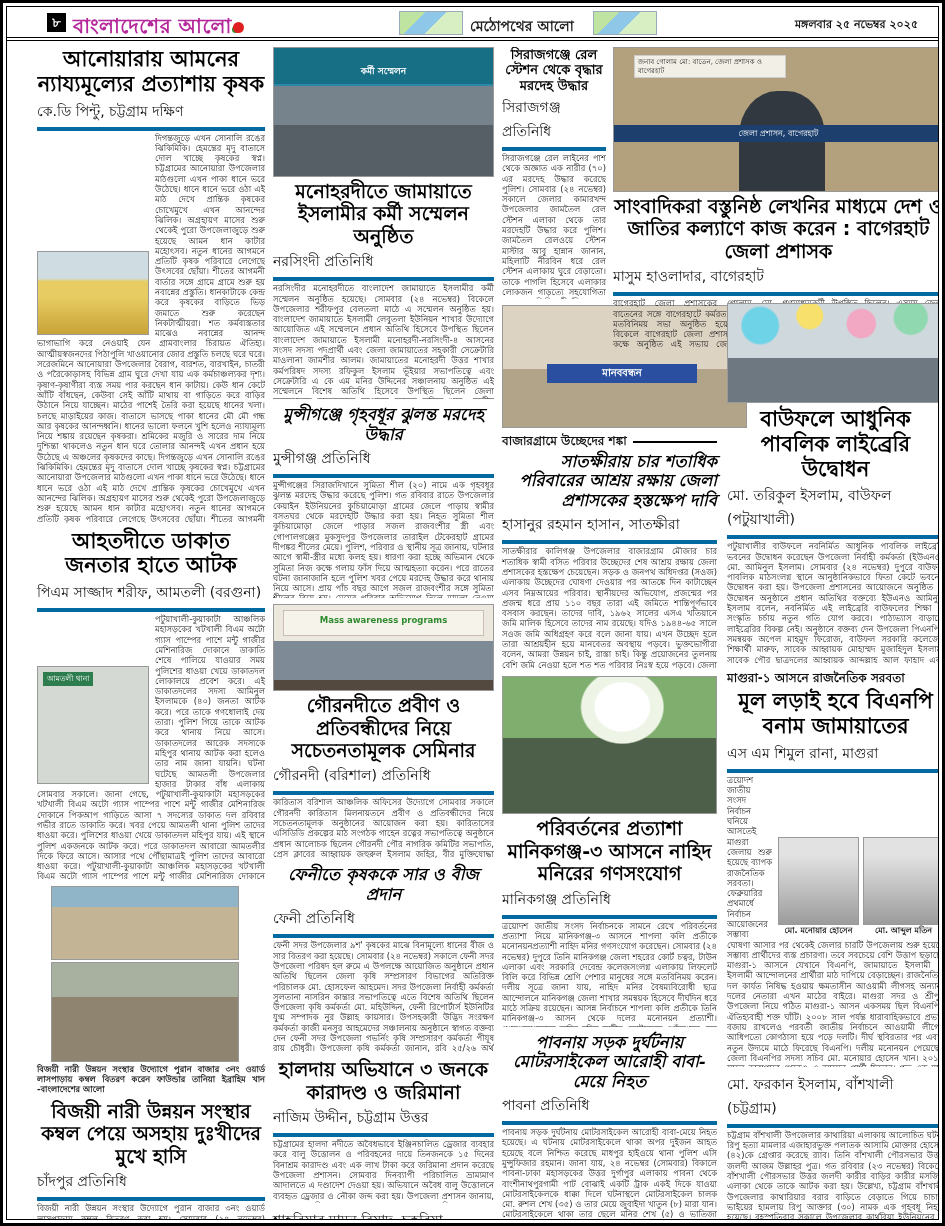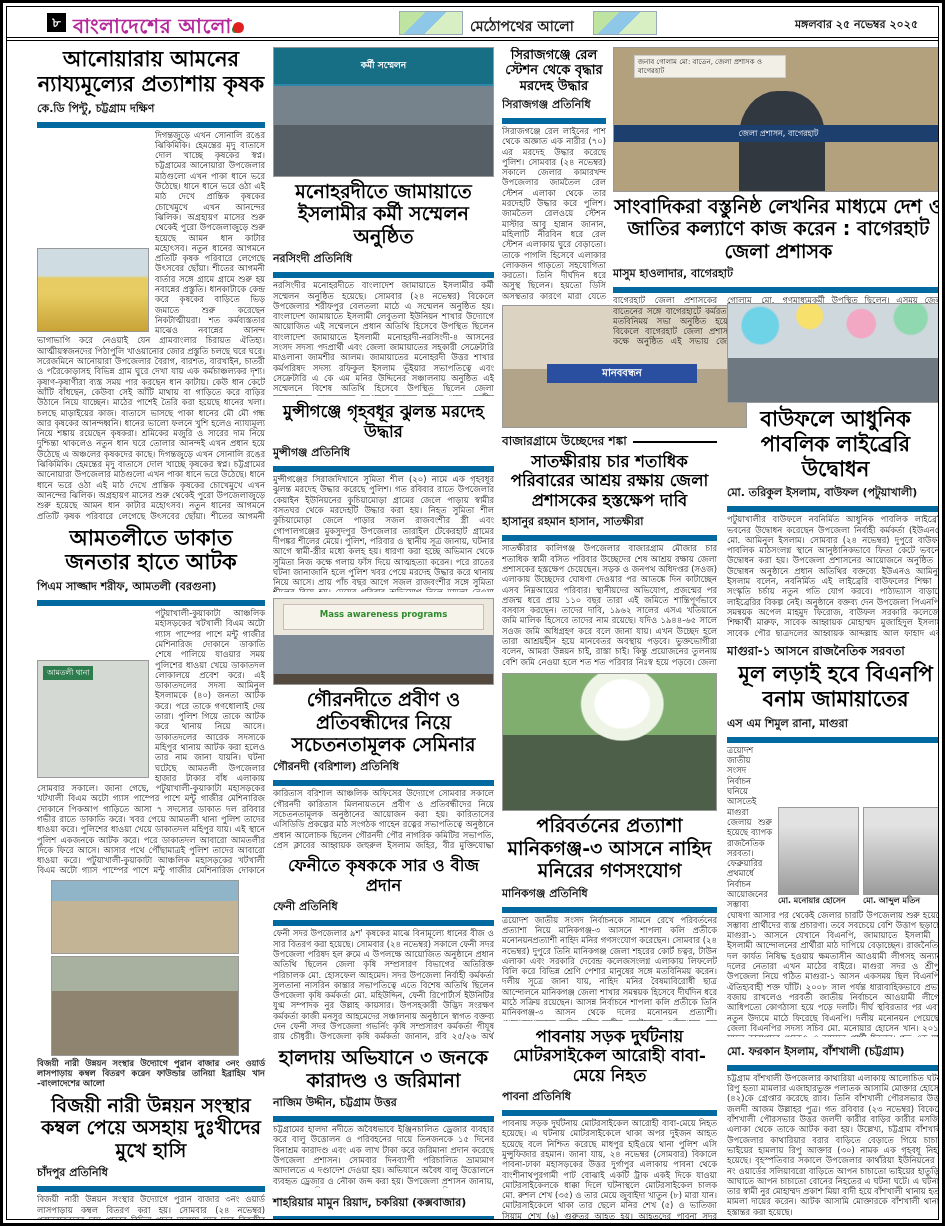--- a/index.html
+++ b/index.html
@@ -18,23 +18,23 @@
     box-shadow:-3px 2px 0 -2px #2e8b2e;vertical-align:middle;margin:0 1px;}
   .hdr-img{position:absolute;top:4px;width:62px;height:22px;border:1px solid #9ab;
     background:linear-gradient(135deg,#bfe3a0 0 30%,#8fc7e8 30% 55%,#d7efc2 55%);}
   .section-title{position:absolute;top:8px;left:463px;font-size:14px;font-weight:bold;color:#222;}
   .hdr-date{position:absolute;top:9px;left:788px;font-size:11px;font-weight:bold;color:#111;}
 
   
   .hl{font-weight:bold;text-align:center;line-height:1.18;color:#000;}
   .hl-xl{font-size:21px;}
   .hl-lg{font-size:19px;}
-  .hl-md{font-size:16.5px;}
+  .hl-md{font-size:16.5px;font-style:italic;}
   .hl-sm{font-size:13px;}
-  .byline{font-size:11px;font-weight:bold;margin:3px 0 2px 0;border-bottom:6px solid #0369a1;padding-bottom:3px;}
+  .byline{font-size:14px;font-weight:normal;margin:3px 0 2px 0;border-bottom:4px solid #0369a1;padding-bottom:3px;}
   .body{font-size:8.4px;line-height:10.3px;text-align:justify;overflow:hidden;color:#222;
     word-break:break-word;}
   .kicker{font-size:12px;font-weight:bold;display:flex;align-items:center;gap:6px;}
   .kicker .dash{flex:1;height:2px;background:#000;}
   .cap{font-size:8.3px;font-weight:bold;line-height:10px;text-align:justify;color:#222;}
 
   
   .ph{position:relative;border:1px solid #999;box-sizing:border-box;overflow:hidden;}
   .ph-paddy{background:linear-gradient(180deg,#cfdde3 0 32%,#e6cc62 36% 55%,#c9a338 100%);}
   .ph-jamaat{background:linear-gradient(180deg,#2e86a8 0 30%,#76838d 30% 60%,#565e66 60%);}
@@ -52,41 +52,41 @@
     radial-gradient(circle at 38% 12%,#f7e06b 0 8%,transparent 9%),
     radial-gradient(circle at 62% 20%,#f2a7c3 0 9%,transparent 10%),
     radial-gradient(circle at 85% 14%,#8fd8b0 0 8%,transparent 9%),
     linear-gradient(180deg,#cfd8dd 0 55%,#6d7880 55%);}
   .ph-lily{background:
     radial-gradient(ellipse at 56% 22%,#ffffff 0 16%,#eef4e6 17% 24%,transparent 25%),
     linear-gradient(180deg,#7fae6f 0 45%,#4d5f48 45%);}
   .ph-portrait{background:linear-gradient(180deg,#e2e2e2 0 20%,#9c9c9c 100%);}
   .chalk{position:absolute;left:5px;top:5px;background:#2e7d4f;color:#fff;font-size:7.5px;padding:2px 4px;}
   .ph-banner-teal{position:absolute;left:0;top:0;width:100%;height:28%;background:#176f86;color:#fff;
-    font-size:9px;font-weight:bold;text-align:center;padding-top:10px;box-sizing:border-box;}
+    font-size:9px;font-weight:bold;text-align:center;padding-top:16px;box-sizing:border-box;}
   .ph-banner-white{position:absolute;left:4%;top:6%;width:92%;height:30%;background:#f6f3ea;color:#2e8b2e;
     font-size:8.5px;font-weight:bold;text-align:center;padding-top:4px;box-sizing:border-box;border:1px solid #cbb;}
   .dc-card{position:absolute;left:6%;top:5%;width:44%;background:#f2efe6;color:#222;font-size:7px;
     line-height:8.5px;padding:2px 3px;border:1px solid #ccc;}
   .dc-strip{position:absolute;left:0;bottom:34%;width:100%;background:#1c3f6e;color:#fff;font-size:8px;
     text-align:center;padding:2px 0;}
 
   
   .col{position:absolute;}
   #col1{left:30px;top:40px;width:228px;}
   #col2{left:266px;top:40px;width:221px;}
   #col3{left:495px;top:40px;width:215px;}
   #tr{left:606px;top:40px;width:331px;position:absolute;}
   #col4{left:720px;top:296px;width:217px;position:absolute;}
   .narrow{width:104px;}
   .float-l{float:left;margin:2px 6px 2px 0;}
   .float-r{float:right;margin:2px 0 2px 6px;}
   .two-col{column-count:2;column-gap:8px;}
   .center-ph{margin-left:14px;}
-  .pcap{font-size:8px;font-weight:bold;margin-top:1px;}
+  .pcap{font-size:8px;font-weight:bold;text-align:center;margin-top:1px;}
   .mt{margin-top:6px;}
 </style>
 </head>
 <body>
 
 <div class="sheet">
   <div class="inner">
 
     <div class="hdr">
       <div class="pgnum">৮</div>
@@ -103,21 +103,21 @@
       <article>
         <div class="hl hl-xl">আনোয়ারায় আমনের ন্যায্যমূল্যের প্রত্যাশায় কৃষক</div>
         <div class="byline">কে.ডি পিন্টু, চট্টগ্রাম দক্ষিণ</div>
         <div class="body" style="height:390px;">
           <div class="ph ph-paddy float-l" style="width:112px;height:84px;margin-top:118px;"></div>
           <span>দিগন্তজুড়ে এখন সোনালি রঙের ঝিকিমিকি। হেমন্তের মৃদু বাতাসে দোল খাচ্ছে কৃষকের স্বপ্ন। চট্টগ্রামের আনোয়ারা উপজেলার মাঠগুলো এখন পাকা ধানে ভরে উঠেছে। ধানে ধানে ভরে ওঠা এই মাঠ দেখে প্রান্তিক কৃষকের চোখেমুখে এখন আনন্দের ঝিলিক। অগ্রহায়ণ মাসের শুরু থেকেই পুরো উপজেলাজুড়ে শুরু হয়েছে আমন ধান কাটার মহোৎসব। নতুন ধানের আগমনে প্রতিটি কৃষক পরিবারে লেগেছে উৎসবের ছোঁয়া। শীতের আগমনী বার্তার সঙ্গে গ্রামে গ্রামে শুরু হয় নবান্নের প্রস্তুতি। ধানকাটাকে কেন্দ্র করে কৃষকের বাড়িতে ভিড় জমাতে শুরু করেছেন নিকটাত্মীয়রা। শত কর্মব্যস্ততার মাঝেও নবান্নের আনন্দ ভাগাভাগি করে নেওয়াই যেন গ্রামবাংলার চিরায়ত ঐতিহ্য। আত্মীয়স্বজনদের পিঠাপুলি খাওয়ানোর জোর প্রস্তুতি চলছে ঘরে ঘরে। সরেজমিনে আনোয়ারা উপজেলার বৈরাগ, বারশত, বারখাইন, চাতরী ও পরৈকোড়াসহ বিভিন্ন গ্রাম ঘুরে দেখা যায় এক কর্মচাঞ্চল্যকর দৃশ্য। কৃষাণ-কৃষাণীরা ব্যস্ত সময় পার করছেন ধান কাটায়। কেউ ধান কেটে আঁটি বাঁধছেন, কেউবা সেই আঁটি মাথায় বা গাড়িতে করে বাড়ির উঠানে নিয়ে যাচ্ছেন। মাঠের পাশেই তৈরি করা হয়েছে ধানের খলা। চলছে মাড়াইয়ের কাজ। বাতাসে ভাসছে পাকা ধানের মৌ মৌ গন্ধ আর কৃষকের আনন্দধ্বনি। ধানের ভালো ফলনে খুশি হলেও ন্যায্যমূল্য নিয়ে শঙ্কায় রয়েছেন কৃষকরা। শ্রমিকের মজুরি ও সারের দাম নিয়ে দুশ্চিন্তা থাকলেও নতুন ধান ঘরে তোলার আনন্দই এখন প্রধান হয়ে উঠেছে এ অঞ্চলের কৃষকদের কাছে। দিগন্তজুড়ে এখন সোনালি রঙের ঝিকিমিকি। হেমন্তের মৃদু বাতাসে দোল খাচ্ছে কৃষকের স্বপ্ন। চট্টগ্রামের আনোয়ারা উপজেলার মাঠগুলো এখন পাকা ধানে ভরে উঠেছে। ধানে ধানে ভরে ওঠা এই মাঠ দেখে প্রান্তিক কৃষকের চোখেমুখে এখন আনন্দের ঝিলিক। অগ্রহায়ণ মাসের শুরু থেকেই পুরো উপজেলাজুড়ে শুরু হয়েছে আমন ধান কাটার মহোৎসব। নতুন ধানের আগমনে প্রতিটি কৃষক পরিবারে লেগেছে উৎসবের ছোঁয়া। শীতের আগমনী বার্তার সঙ্গে গ্রামে গ্রামে শুরু হয় নবান্নের প্রস্তুতি। ধানকাটাকে কেন্দ্র করে কৃষকের বাড়িতে ভিড় জমাতে শুরু করেছেন নিকটাত্মীয়রা। শত কর্মব্যস্ততার মাঝেও নবান্নের আনন্দ ভাগাভাগি করে নেওয়াই যেন গ্রামবাংলার চিরায়ত ঐতিহ্য। আত্মীয়স্বজনদের পিঠাপুলি খাওয়ানোর জোর প্রস্তুতি চলছে ঘরে ঘরে। সরেজমিনে আনোয়ারা উপজেলার বৈরাগ, বারশত, বারখাইন, চাতরী ও পরৈকোড়াসহ বিভিন্ন গ্রাম ঘুরে দেখা যায় এক কর্মচাঞ্চল্যকর দৃশ্য। কৃষাণ-কৃষাণীরা ব্যস্ত সময় পার করছেন ধান কাটায়। কেউ ধান কেটে আঁটি বাঁধছেন, কেউবা সেই আঁটি মাথায় বা গাড়িতে করে বাড়ির উঠানে নিয়ে যাচ্ছেন। মাঠের পাশেই তৈরি করা হয়েছে ধানের খলা। চলছে মাড়াইয়ের কাজ। বাতাসে ভাসছে পাকা ধানের মৌ মৌ গন্ধ আর কৃষকের আনন্দধ্বনি। ধানের ভালো ফলনে খুশি হলেও ন্যায্যমূল্য নিয়ে শঙ্কায় রয়েছেন কৃষকরা। শ্রমিকের মজুরি ও সারের দাম নিয়ে দুশ্চিন্তা থাকলেও নতুন ধান ঘরে তোলার আনন্দই এখন প্রধান হয়ে উঠেছে এ অঞ্চলের কৃষকদের কাছে।</span>
         </div>
       </article>
 
       <article class="mt">
-        <div class="hl hl-xl">আমতলীতে ডাকাত জনতার হাতে আটক</div>
+        <div class="hl hl-xl">আহতদীতে ডাকাত জনতার হাতে আটক</div>
         <div class="byline">পিএম সাজ্জাদ শরীফ, আমতলী (বরগুনা)</div>
         <div class="body" style="height:268px;">
           <div class="ph ph-amtali float-l" style="width:112px;height:118px;margin-top:52px;">
             <div class="chalk">আমতলী থানা</div>
           </div>
           <span>পটুয়াখালী-কুয়াকাটা আঞ্চলিক মহাসড়কের খটখালী বিএম অটো গ্যাস পাম্পের পাশে মন্টু গাজীর মেশিনারিজ দোকানে ডাকাতি শেষে পালিয়ে যাওয়ার সময় পুলিশের ধাওয়া খেয়ে ডাকাতদল লোকালয়ে প্রবেশ করে। এই ডাকাতদলের সদস্য আমিনুল ইসলামকে (৪০) জনতা আটক করে। পরে তাকে গণধোলাই দেয় তারা। পুলিশ গিয়ে তাকে আটক করে থানায় নিয়ে আসে। ডাকাতদলের আরেক সদস্যকে মহিপুর থানায় আটক করা হলেও তার নাম জানা যায়নি। ঘটনা ঘটেছে আমতলী উপজেলার হাজার টাকার বাঁধ এলাকায় সোমবার সকালে। জানা গেছে, পটুয়াখালী-কুয়াকাটা মহাসড়কের খটখালী বিএম অটো গ্যাস পাম্পের পাশে মন্টু গাজীর মেশিনারিজ দোকানে পিকআপ গাড়িতে আসা ৭ সদস্যের ডাকাত দল রবিবার গভীর রাতে ডাকাতি করে। খবর পেয়ে আমতলী থানা পুলিশ তাদের ধাওয়া করে। পুলিশের ধাওয়া খেয়ে ডাকাতদল মহিপুর যায়। এই স্থানে পুলিশ একজনকে আটক করে। পরে ডাকাতদল আবারো আমতলীর দিকে ফিরে আসে। আসার পথে পৌঁছামাত্রই পুলিশ তাদের আবারো ধাওয়া করে। পটুয়াখালী-কুয়াকাটা আঞ্চলিক মহাসড়কের খটখালী বিএম অটো গ্যাস পাম্পের পাশে মন্টু গাজীর মেশিনারিজ দোকানে ডাকাতি শেষে পালিয়ে যাওয়ার সময় পুলিশের ধাওয়া খেয়ে ডাকাতদল লোকালয়ে প্রবেশ করে। এই ডাকাতদলের সদস্য আমিনুল ইসলামকে (৪০) জনতা আটক করে। পরে তাকে গণধোলাই দেয় তারা। পুলিশ গিয়ে তাকে আটক করে থানায় নিয়ে আসে। ডাকাতদলের আরেক সদস্যকে মহিপুর থানায় আটক করা হলেও তার নাম জানা যায়নি। ঘটনা ঘটেছে আমতলী উপজেলার হাজার টাকার বাঁধ এলাকায় সোমবার সকালে। জানা গেছে, পটুয়াখালী-কুয়াকাটা মহাসড়কের খটখালী বিএম অটো গ্যাস পাম্পের পাশে মন্টু গাজীর মেশিনারিজ দোকানে পিকআপ গাড়িতে আসা ৭ সদস্যের ডাকাত দল রবিবার গভীর রাতে ডাকাতি করে। খবর পেয়ে আমতলী থানা পুলিশ তাদের ধাওয়া করে। পুলিশের ধাওয়া খেয়ে ডাকাতদল মহিপুর যায়। এই স্থানে পুলিশ একজনকে আটক করে। পরে ডাকাতদল আবারো আমতলীর দিকে ফিরে আসে। আসার পথে পৌঁছামাত্রই পুলিশ তাদের আবারো ধাওয়া করে।</span>
         </div>
       </article>
 
       <div>
@@ -198,21 +198,21 @@
       </article>
 
       <article class="mt">
         <div class="ph ph-manob" style="width:245px;height:123px;">
           <div class="ph-banner-blue">মানববন্ধন</div>
         </div>
         <div class="kicker" style="margin-top:4px;">
           <span>বাজারগ্রামে উচ্ছেদের শঙ্কা</span>
           <span class="dash"></span>
         </div>
-        <div class="hl hl-md" style="text-align:center;">সাতক্ষীরায় চার শতাধিক পরিবারের আশ্রয় রক্ষায় জেলা প্রশাসকের হস্তক্ষেপ দাবি</div>
+        <div class="hl hl-md" style="text-align:right;">সাতক্ষীরায় চার শতাধিক পরিবারের আশ্রয় রক্ষায় জেলা প্রশাসকের হস্তক্ষেপ দাবি</div>
         <div class="byline">হাসানুর রহমান হাসান, সাতক্ষীরা</div>
         <div class="body" style="height:124px;">
           <span>সাতক্ষীরার কালিগঞ্জ উপজেলার বাজারগ্রাম মৌজার চার শতাধিক স্বামী বসিত পরিবার উচ্ছেদের শেষ আশ্রয় রক্ষায় জেলা প্রশাসকের হস্তক্ষেপ চেয়েছেন। সড়ক ও জনপথ অধিদপ্তর (সওজ) এলাকায় উচ্ছেদের ঘোষণা দেওয়ার পর আতঙ্কে দিন কাটাচ্ছেন এসব নিম্নআয়ের পরিবার। স্থানীয়দের অভিযোগ, প্রজন্মের পর প্রজন্ম ধরে প্রায় ১১০ বছর তারা এই জমিতে শান্তিপূর্ণভাবে বসবাস করছেন। তাদের দাবি, ১৯৬২ সালের এসএ খতিয়ানে জমি মালিক হিসেবে তাদের নাম রয়েছে। যদিও ১৯৪৪-৬৫ সালে সওজ জমি অধিগ্রহণ করে বলে জানা যায়। এখন উচ্ছেদ হলে তারা আশ্রয়হীন হয়ে মানবেতর অবস্থায় পড়বে। ভুক্তভোগীরা বলেন, আমরা উন্নয়ন চাই, রাস্তা চাই। কিন্তু প্রয়োজনের তুলনায় বেশি জমি নেওয়া হলে শত শত পরিবার নিঃস্ব হয়ে পড়বে। জেলা প্রশাসনের বিভিন্ন দপ্তরের দৃষ্টি আকর্ষণ করে 'শত কয়েকশ' মানুষ মানববন্ধন করে উচ্ছেদ স্থগিতের দাবি জানান।</span>
         </div>
       </article>
 
       <article class="mt">
         <div class="ph ph-lily" style="width:215px;height:138px;"></div>
         <div class="hl hl-lg" style="margin-top:3px;">পরিবর্তনের প্রত্যাশা মানিকগঞ্জ-৩ আসনে নাহিদ মনিরের গণসংযোগ</div>
         <div class="byline">মানিকগঞ্জ প্রতিনিধি</div>

